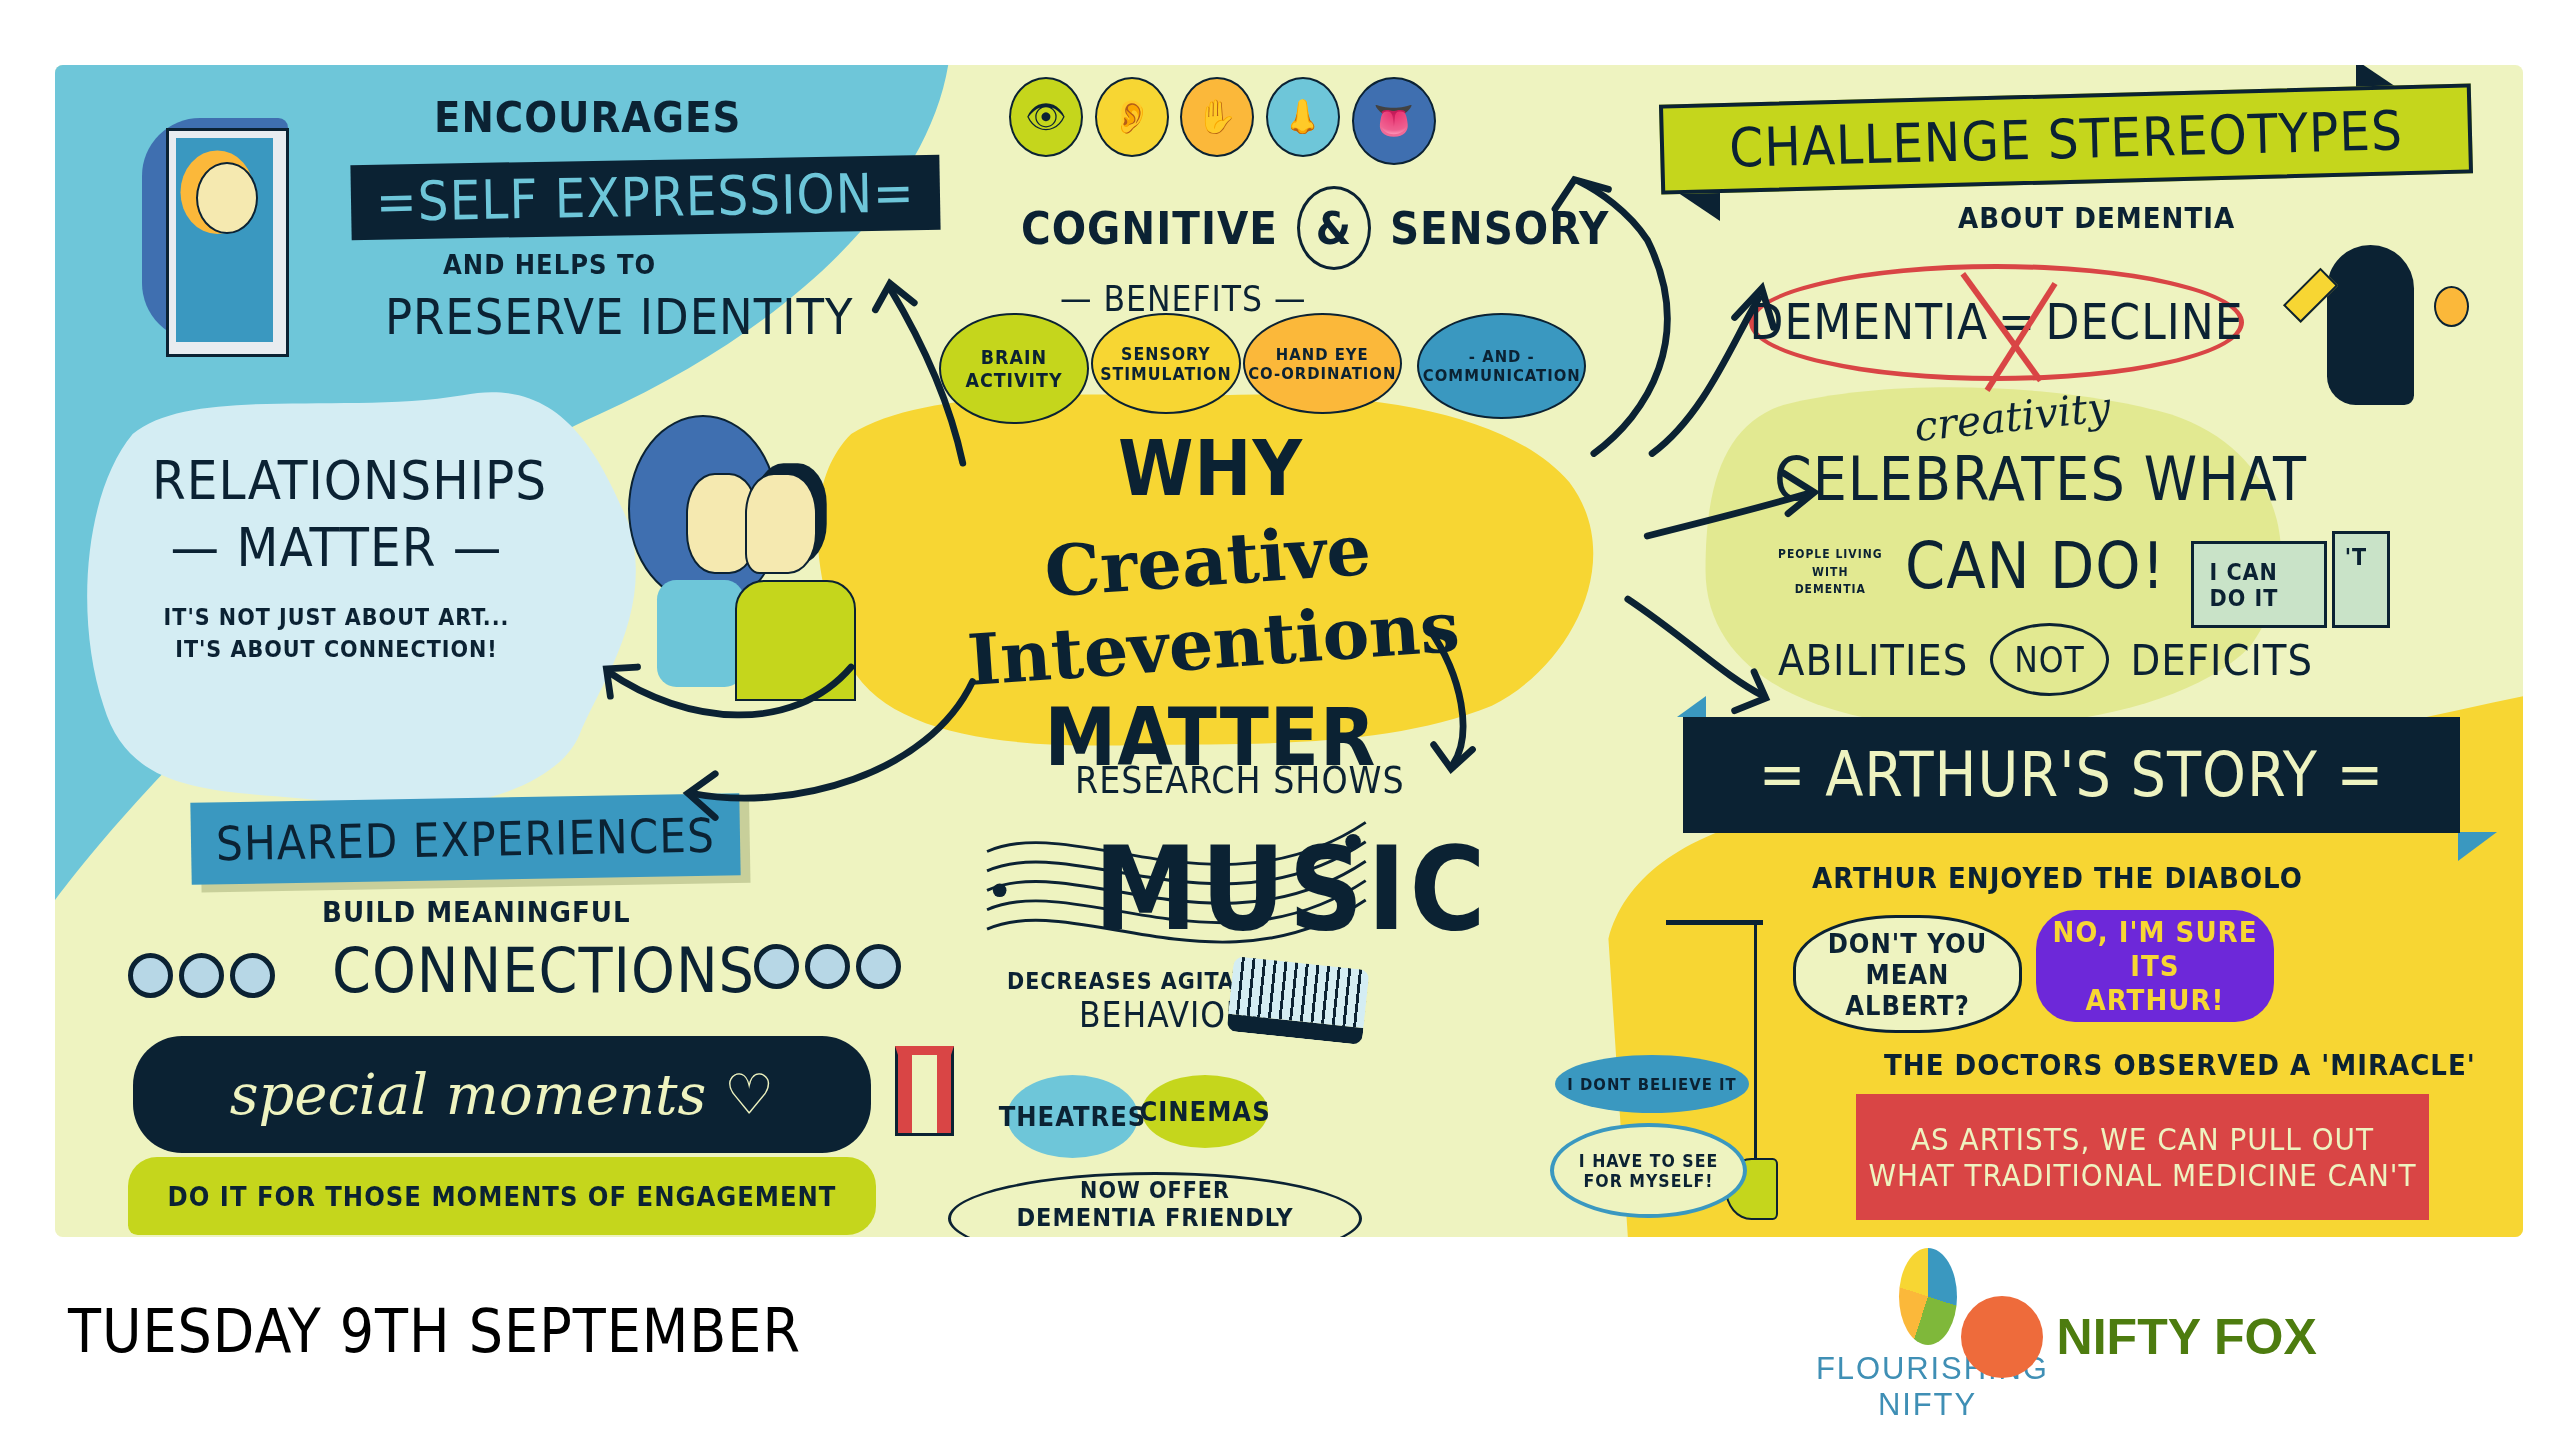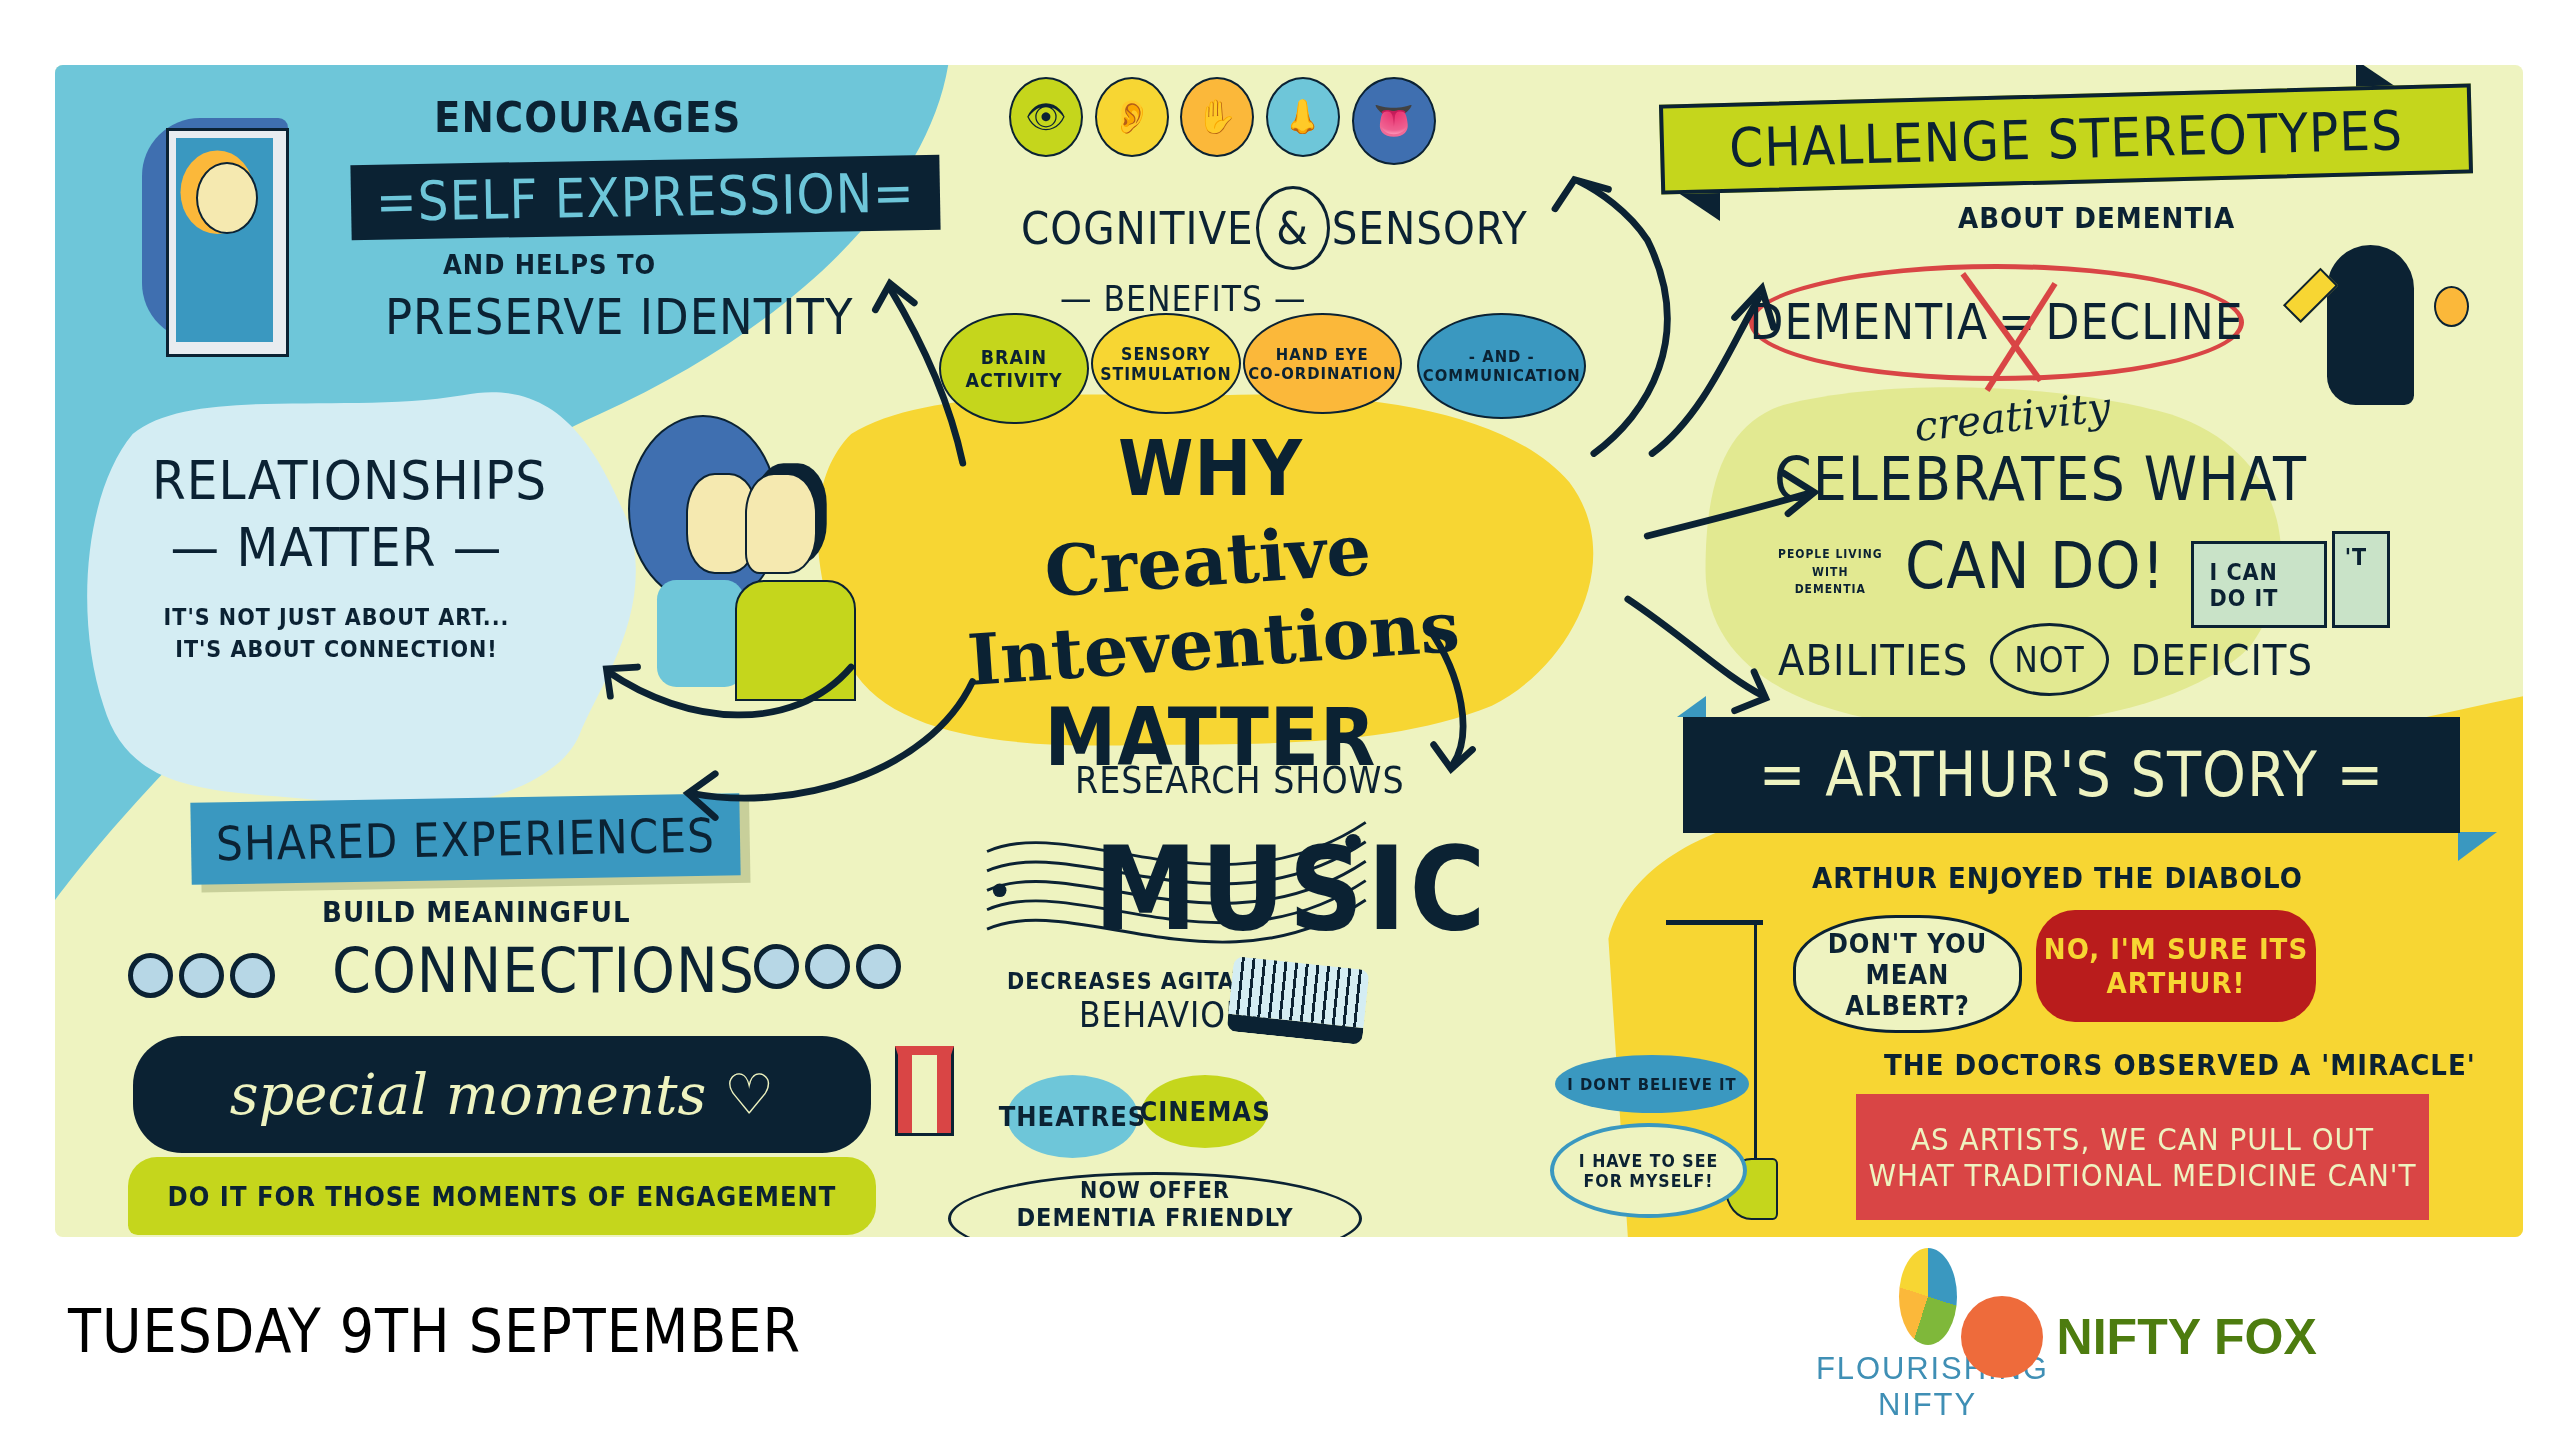--- a/index.html
+++ b/index.html
@@ -42,21 +42,21 @@
   <div class="abs hand" style="left:388px;top:184px;font-size:27px;">and helps to</div>
   <div class="abs hand" style="left:330px;top:223px;font-size:50px;font-weight:500;">Preserve Identity</div>
 
   <div class="abs" style="left:954px;top:11.7px;display:flex;gap:11.7px;">
     <div class="pill" style="width:70px;height:76px;background:#c5d61c;font-size:33px;">👁</div>
     <div class="pill" style="width:70px;height:76px;background:#f7d633;font-size:33px;">👂</div>
     <div class="pill" style="width:70px;height:76px;background:#fbb83a;font-size:33px;">✋</div>
     <div class="pill" style="width:70px;height:76px;background:#6ec6d9;font-size:33px;">👃</div>
     <div class="pill" style="width:80px;height:84px;background:#3f6fb0;font-size:33px;">👅</div>
   </div>
-  <div class="abs hand" style="left:966px;top:121px;font-size:45px;font-weight:400;display:flex;align-items:center;gap:2px;">
+  <div class="abs hand" style="left:966px;top:121px;font-size:45px;font-weight:700;display:flex;align-items:center;gap:19px;">
     <span>Cognitive</span>
     <span style="display:inline-flex;width:68px;height:78px;border:3.9px solid #0b2233;border-radius:50%;align-items:center;justify-content:center;">&amp;</span>
     <span>Sensory</span>
   </div>
   <div class="abs hand" style="left:1005px;top:214px;font-size:35px;font-weight:500;">— Benefits —</div>
   <div class="abs" style="left:884px;top:248px;display:flex;gap:1.9px;">
     <div class="pill hand" style="width:146px;height:107px;background:#c5d61c;font-size:19.4px;flex-direction:column;">
       <span>Brain</span>
         <span>Activity</span>
     </div>
@@ -176,21 +176,21 @@
   <div class="abs hand" style="left:1757px;top:796px;font-size:29px;">Arthur enjoyed the Diabolo</div>
   <div class="abs" style="left:1592px;top:816px;width:136px;height:350px;">
     <div class="abs" style="left:19.4px;top:39px;width:97px;height:4.9px;background:#0b2233;"></div>
     <div class="abs" style="left:107px;top:39px;width:2.9px;height:272px;background:#0b2233;"></div>
     <div class="abs" style="left:78px;top:277px;width:49px;height:58px;background:#c5d61c;border:2.9px solid #0b2233;border-radius:50% 10% 10% 50%;"></div>
   </div>
   <div class="abs hand bubble" style="left:1738px;top:850px;width:223px;height:112px;background:#eef3c0;border:3.9px solid #0b2233;border-radius:45%;flex-direction:column;font-size:27px;">
     <span>Don't you mean</span>
       <span>Albert?</span>
   </div>
-  <div class="abs hand bubble" style="left:1981px;top:845px;width:280px;height:112px;background:#b91c1c;color:#f7d633;border-radius:39px;flex-direction:column;font-size:29px;">
+  <div class="abs hand bubble" style="left:1981px;top:845px;width:238px;height:112px;background:#6d28d9;color:#f7d633;border-radius:39px;flex-direction:column;font-size:29px;">
     <span>No, I'm sure its</span>
       <span>Arthur!</span>
   </div>
   <div class="abs hand" style="left:1829px;top:983px;font-size:29px;">The doctors observed a 'miracle'</div>
   <div class="abs hand bubble" style="left:1801px;top:1029px;width:573px;height:126px;background:#d94545;color:#eef3c0;flex-direction:column;font-size:31px;font-weight:500;">
     <span>As artists, we can pull out</span>
       <span>what traditional medicine can't</span>
   </div>
   <div class="abs hand bubble" style="left:1500px;top:990px;width:194px;height:58px;background:#3a98c0;border-radius:50%;font-size:16.5px;">I dont believe it</div>
   <div class="abs hand bubble" style="left:1495px;top:1058px;width:189px;height:87px;background:#eef3c0;border:4.9px solid #3a98c0;border-radius:50%;flex-direction:column;font-size:17.5px;">

